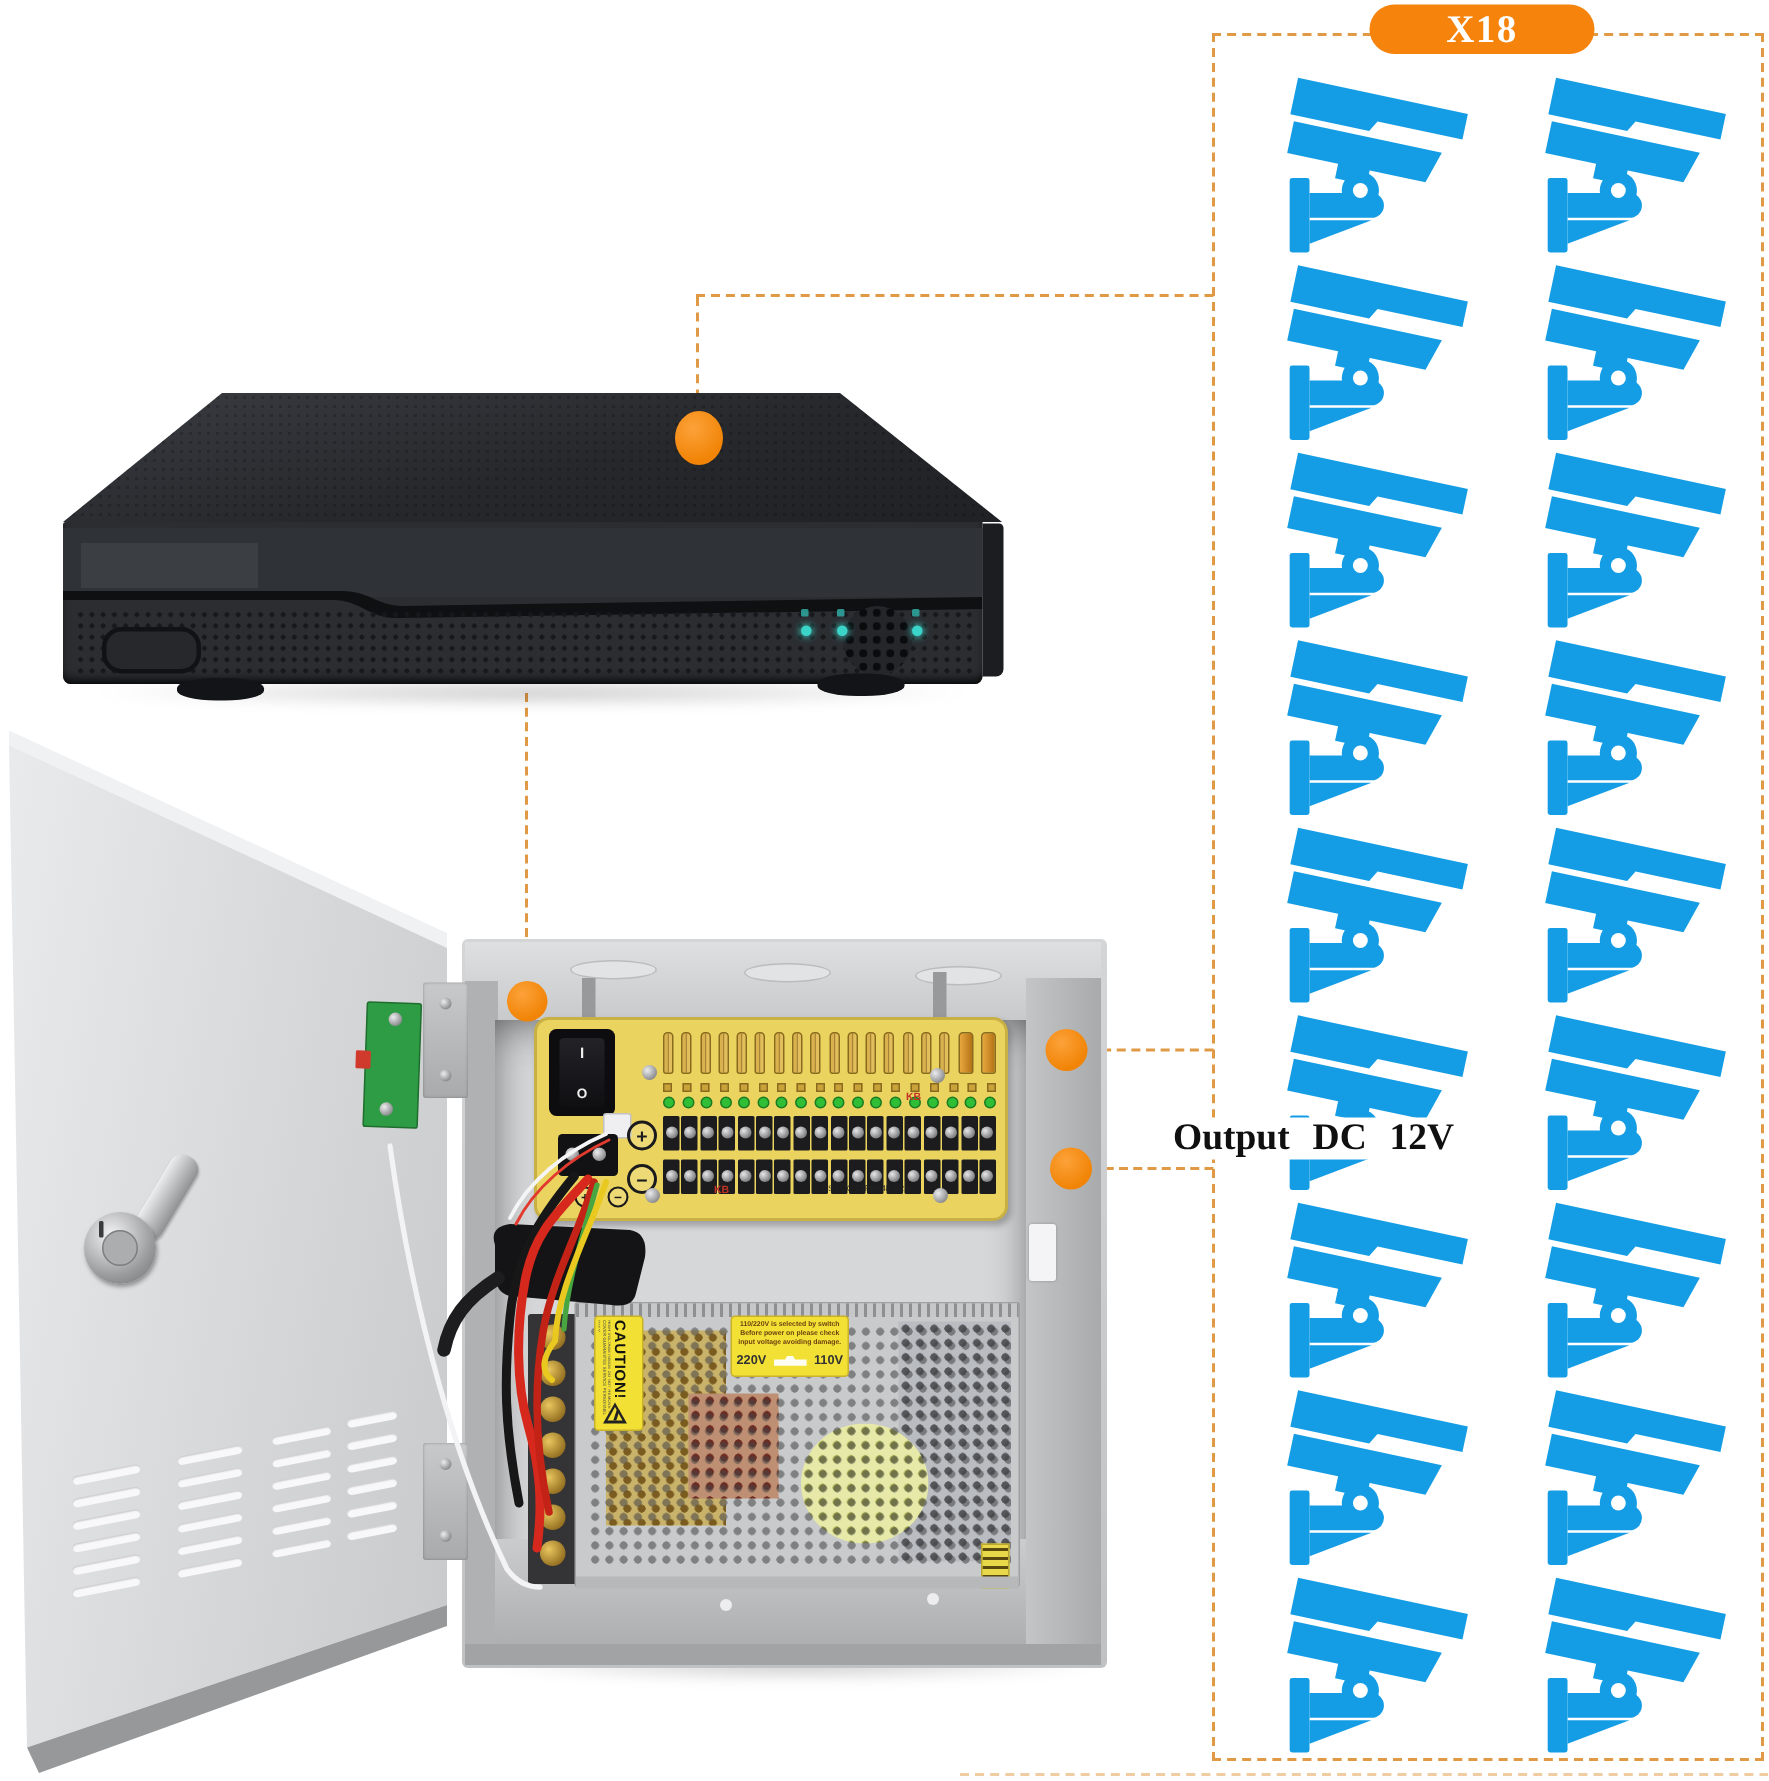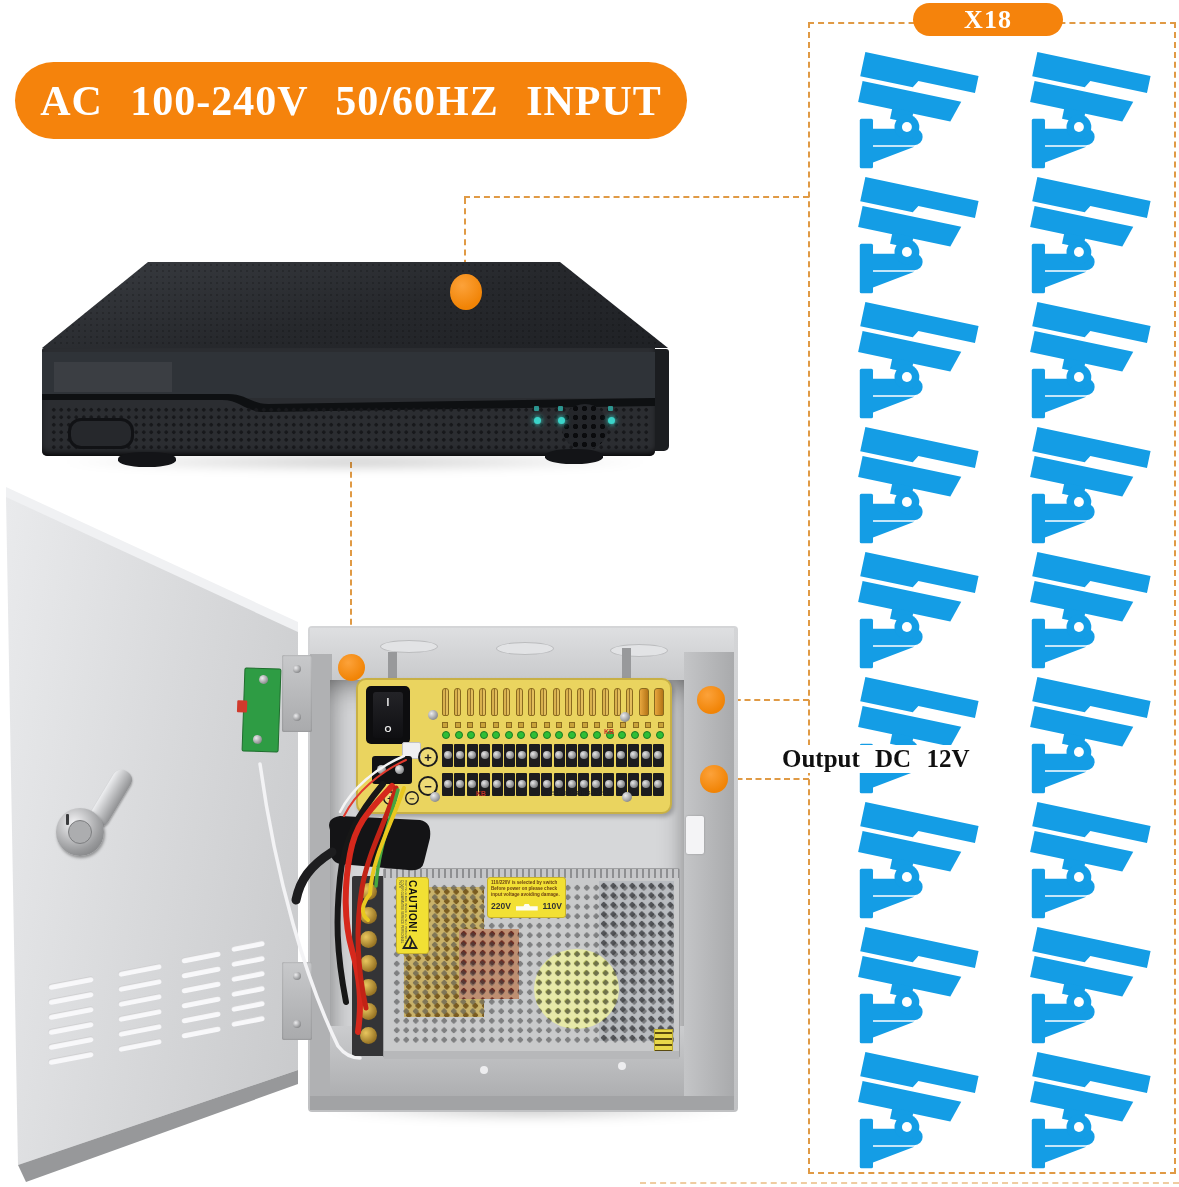--- a/index.html
+++ b/index.html
@@ -135,21 +135,21 @@
   .caution-main{writing-mode:vertical-rl;font-family:"Liberation Sans",sans-serif;font-size:10px;
      font-weight:bold;color:#111;letter-spacing:.5px;}
   .warn-tri{position:absolute;left:5px;bottom:4px;width:0;height:0;
      border-left:8px solid transparent;border-right:8px solid transparent;border-bottom:14px solid #222;}
   .warn-tri::after{content:"";position:absolute;left:-5px;top:3px;width:0;height:0;
      border-left:5px solid transparent;border-right:5px solid transparent;border-bottom:9px solid #F2E034;}
   .warn-bolt{position:absolute;left:13px;bottom:6px;width:2px;height:7px;background:#222;
      transform:skewX(-18deg);z-index:2;}
   #volt-label{position:absolute;left:103px;top:8px;width:79px;height:41px;background:var(--labelyellow);
      border:1px solid #C8B22A;border-radius:3px;padding:2px 3px;box-sizing:border-box;
-     font-family:"Liberation Sans",sans-serif;}
+     font-family:"Liberation Sans",sans-serif;text-align:center;}
   #volt-label .note{font-size:4.6px;font-weight:bold;color:#6E4212;line-height:1.35;white-space:nowrap;}
   .volt-row{display:flex;justify-content:space-between;align-items:flex-end;margin-top:2px;}
   .volt-row span{font-size:8.5px;font-weight:bold;color:#333;}
   .sw-glyph{width:22px;height:7px;background:#FDFDF2;
      clip-path:polygon(0 100%,0 40%,35% 40%,42% 0,58% 0,65% 40%,100% 40%,100% 100%);}
 
   
   #door{position:absolute;left:0;top:480px;width:330px;height:710px;}
   .door-top{position:absolute;inset:0;clip-path:polygon(6px 7px,298px 142px,298px 154px,6px 19px);
      background:#F0F1F3;}
@@ -479,23 +479,20 @@
         <circle cx="74" cy="98" r="15"></circle>
       </g>
       <circle cx="74" cy="98" r="6" fill="#fff"></circle>
     </svg>
   </div>
     </div>
   <div id="count-badge">
     <span class="txt">X18</span>
   </div>
 
-  <div id="banner">
-    <span class="txt">AC 100-240V 50/60HZ INPUT</span>
-  </div>
 
   <div id="output-label" class="txt">Output DC 12V</div>
 
   <div class="soft-shadow" style="left:55px;top:452px;width:600px;height:20px;"></div>
   <div id="dvr-top"></div>
   <div id="dvr-front">
     <div class="dvr-band"></div>
     <div class="dvr-panel"></div>
     <svg class="overlay" width="613" height="108">
       <path d="M0,52 H180 C198,52 204,64 222,64 L613,58 L613,50 L226,56 C210,56 204,46 186,46 H0 Z" fill="#0E1012"></path>

